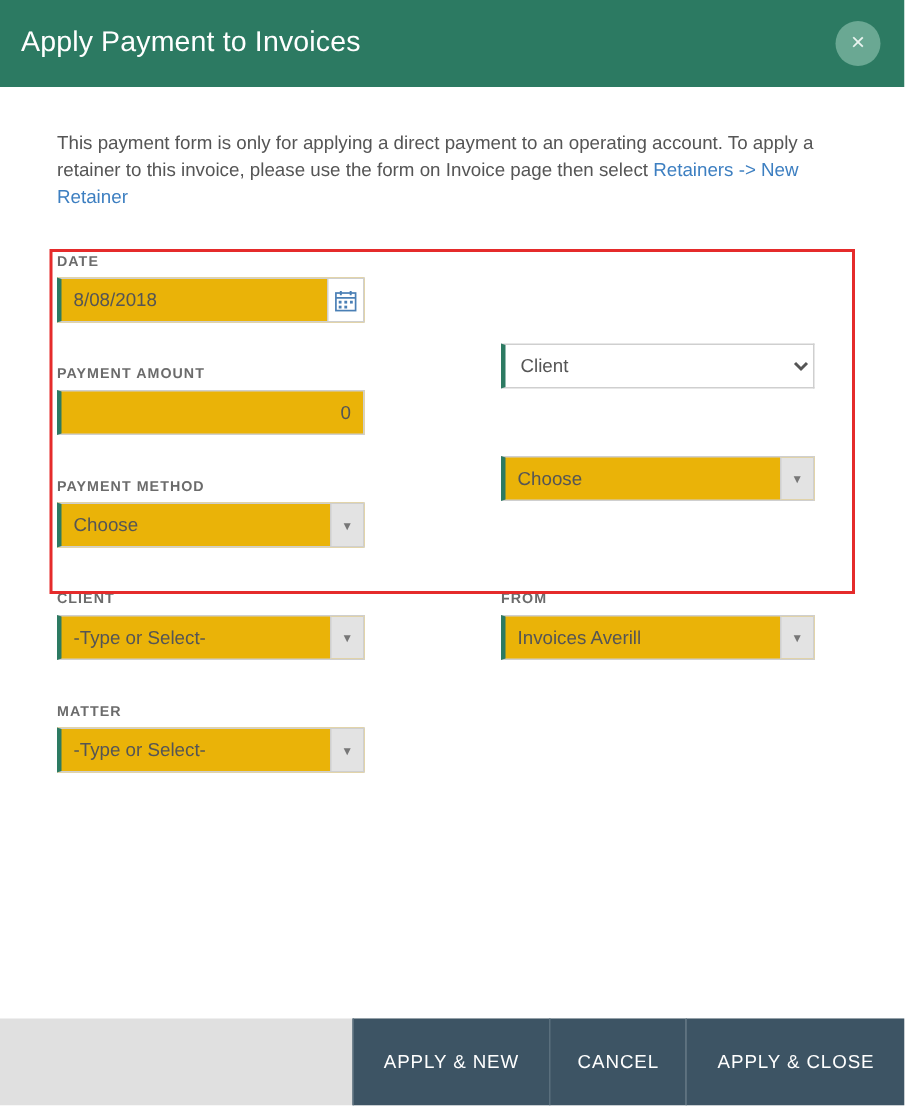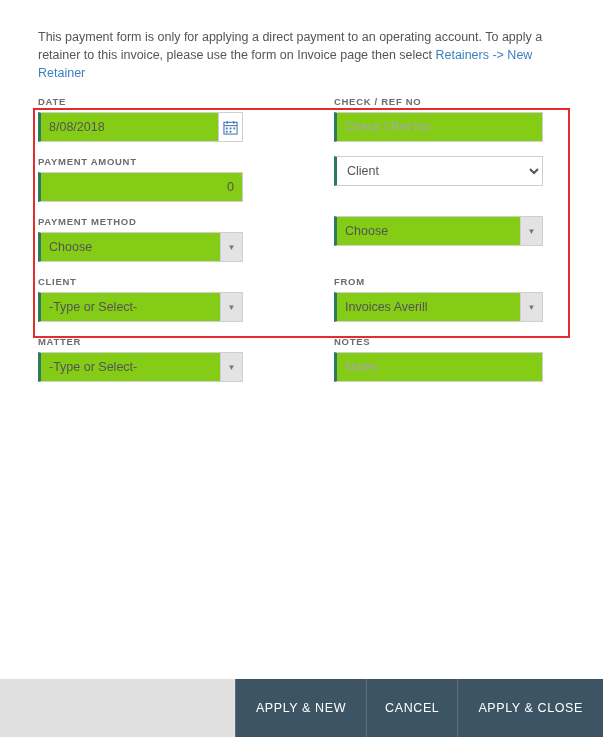--- a/index.html
+++ b/index.html
@@ -86,28 +86,29 @@
   }
   .field.col-left { grid-column: 1; }
   .field.col-right { grid-column: 3; }
   .field-label {
     font-size: 9.5px;
     letter-spacing: 0.7px;
     color: #6b6b6b;
     font-weight: bold;
     text-transform: uppercase;
     margin-bottom: 5px;
+    margin-top: 15px;
   }
   .input-wrap {
     position: relative;
     display: flex;
     align-items: stretch;
     height: 30px;
     border: 1px solid #cfcfcf;
-    background: #84cc16;
+    background: #eab308;
   }
   .input-wrap.with-accent { border-left: 3px solid #2c7a62; }
   .input-wrap input,
   .input-wrap .fake-input {
     flex: 1 1 auto;
     border: none;
     outline: none;
     font-size: 12.5px;
     color: #555555;
     padding: 0 8px;
@@ -176,20 +177,24 @@
   .footer-btn.cancel {
     background: #3d5464;
     padding: 0 18px;
   }
 </style>
 </head>
 <body>
 
 <div class="modal">
 
+  <div class="modal-header">
+    <div class="modal-title">Apply Payment to Invoices</div>
+    <button class="close-btn">×</button>
+  </div>
 
   <div class="modal-body">
 
     <p class="intro"><span>This payment form is only for applying a direct payment to an operating account. To apply a retainer to this invoice, please use the form on Invoice page then select </span><a href="#">Retainers -&gt; New Retainer</a></p>
 
     <div class="highlight-box"></div>
 
     <div class="form-grid">
 
       <div class="field col-left">
@@ -205,26 +210,20 @@
               <rect x="3" y="8" width="2" height="2" fill="#4a7fb5"></rect>
               <rect x="7" y="8" width="2" height="2" fill="#4a7fb5"></rect>
               <rect x="11" y="8" width="2" height="2" fill="#4a7fb5"></rect>
               <rect x="3" y="11.5" width="2" height="2" fill="#4a7fb5"></rect>
               <rect x="7" y="11.5" width="2" height="2" fill="#4a7fb5"></rect>
             </svg>
           </div>
         </div>
       </div>
 
-      <div class="field col-right">
-        <div class="field-label">CHECK / REF NO</div>
-        <div class="input-wrap with-accent">
-          <input type="text" placeholder="Check / Ref No" style="">
-        </div>
-      </div>
 
       <div class="field col-left">
         <div class="field-label">PAYMENT AMOUNT</div>
         <div class="input-wrap with-accent">
           <input type="text" class="right-align" value="0" style="">
         </div>
       </div>
 
       <div class="field col-right">
         <select class="select-native">
@@ -264,26 +263,20 @@
       </div>
 
       <div class="field col-left">
         <div class="field-label">MATTER</div>
         <div class="input-wrap with-accent">
           <div class="fake-input placeholder-text">-Type or Select-</div>
           <div class="drop-btn">▼</div>
         </div>
       </div>
 
-      <div class="field col-right">
-        <div class="field-label">NOTES</div>
-        <div class="input-wrap with-accent">
-          <input type="text" placeholder="Notes" style="">
-        </div>
-      </div>
 
     </div>
   </div>
 
   <div class="modal-footer">
     <button class="footer-btn">APPLY &amp; NEW</button>
     <button class="footer-btn cancel">CANCEL</button>
     <button class="footer-btn">APPLY &amp; CLOSE</button>
   </div>
 

